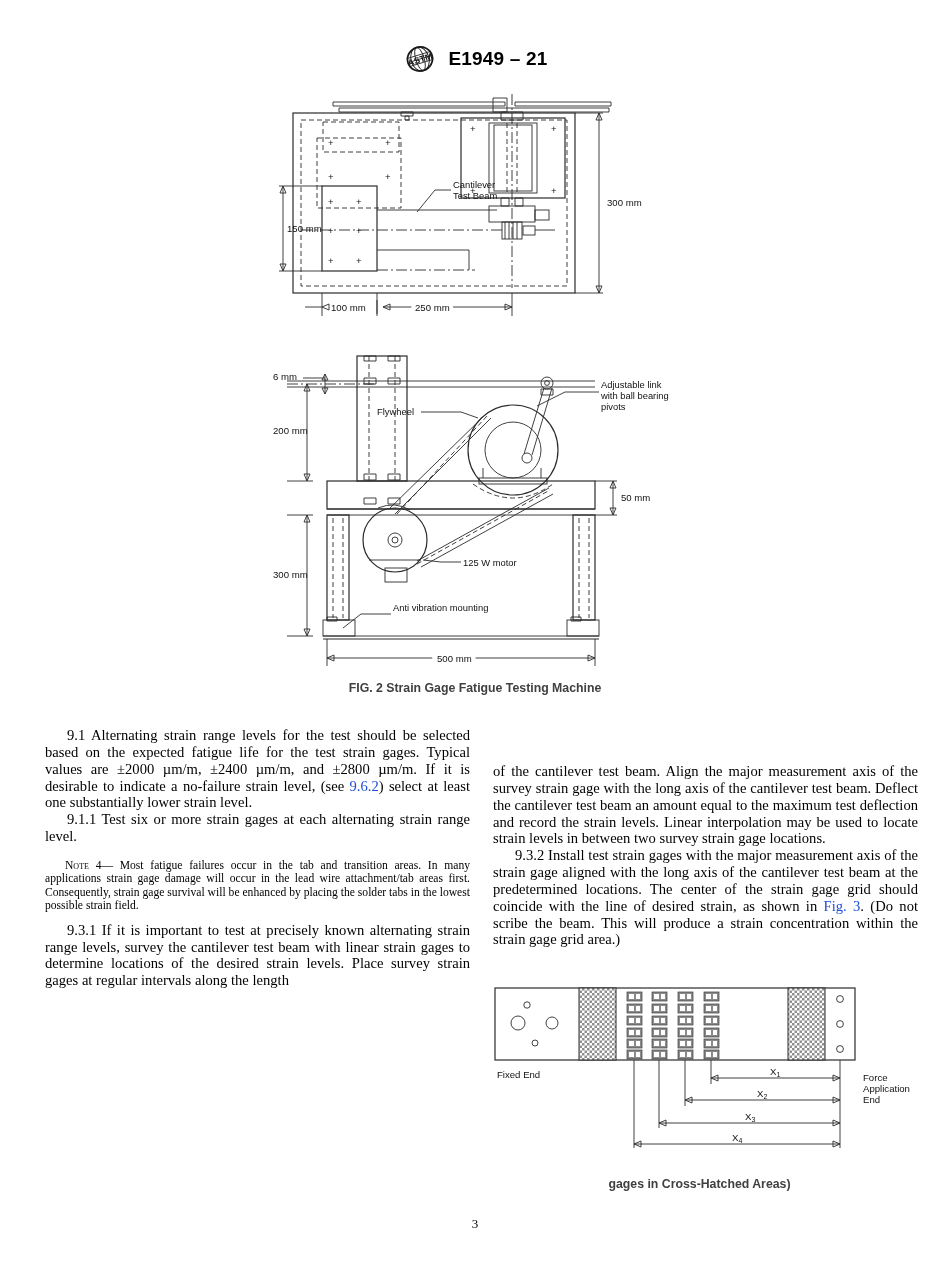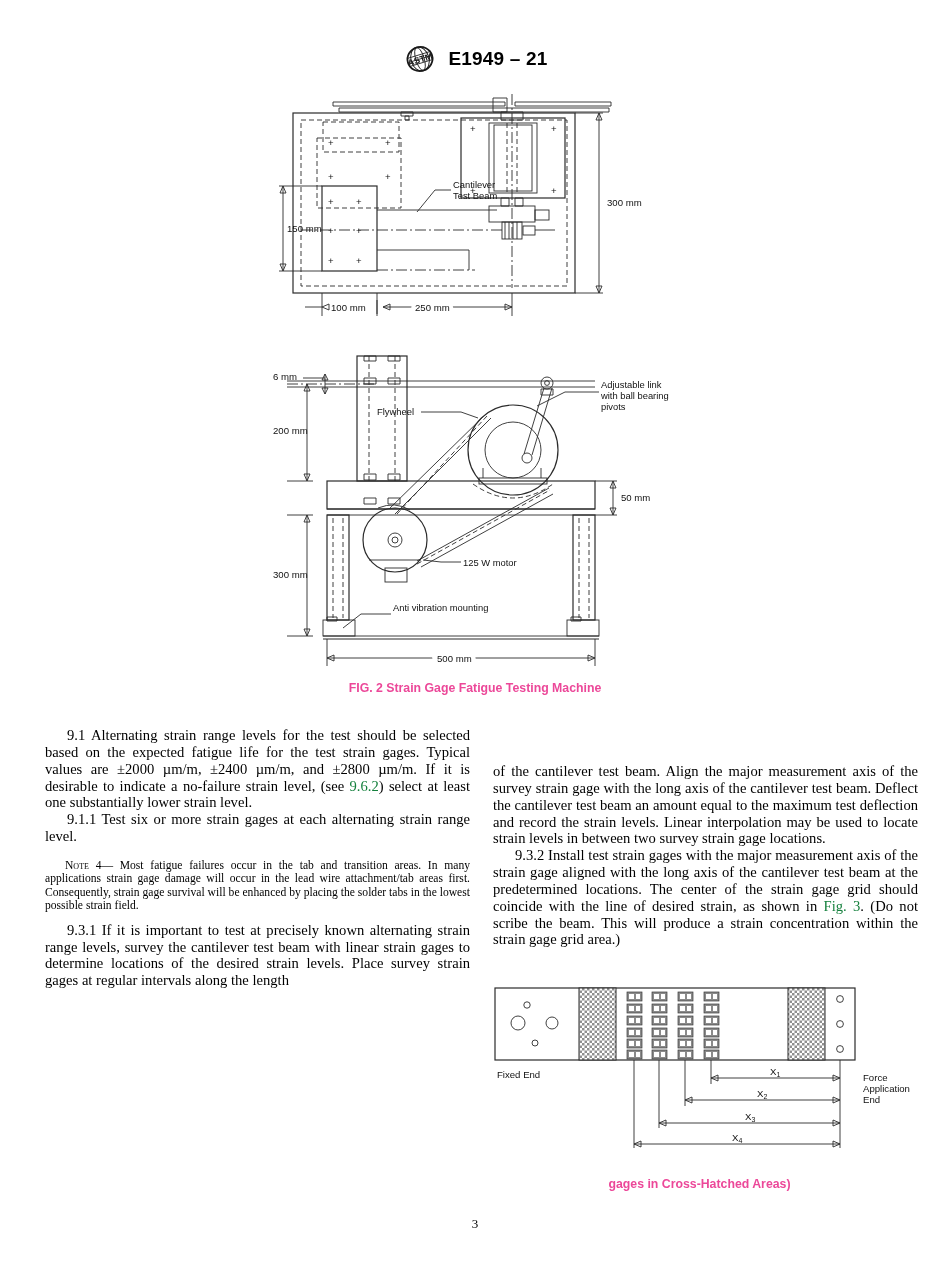--- a/index.html
+++ b/index.html
@@ -7,36 +7,36 @@
   .page{position:absolute;inset:0;width:950px;height:1272px;}
 
   
   .header{position:absolute;top:44px;left:0;width:950px;display:flex;align-items:center;justify-content:center;gap:10px;}
   .astm-logo{width:36px;height:30px;display:block;}
   .std-desig{font-family:"Liberation Sans",sans-serif;font-weight:bold;font-size:19px;letter-spacing:.2px;}
 
   
   .fig2-wrap{position:absolute;left:0;top:88px;width:950px;}
   .fig2-wrap svg{display:block;margin:0 auto;}
-  .fig-caption{font-family:"Liberation Sans",sans-serif;font-weight:bold;font-size:12.3px;text-align:center;color:#ec4899;}
+  .fig-caption{font-family:"Liberation Sans",sans-serif;font-weight:bold;font-size:12.3px;text-align:center;color:#404040;}
   #fig2-caption{position:absolute;top:681px;left:0;width:950px;}
 
   .fig3-wrap{position:absolute;left:487px;top:978px;width:430px;}
   .fig3-wrap svg{display:block;}
   #fig3-caption{position:absolute;top:1160px;left:487px;width:425px;line-height:1.32;}
 
   
   .col{position:absolute;width:425px;font-size:14.6px;line-height:1.155;text-align:justify;}
   .col-left{left:45px;top:727px;}
   .col-right{left:493px;top:727px;margin-top:36px;}
   .sec-head{font-family:"Liberation Serif",serif;font-weight:bold;font-size:14.6px;margin:0 0 2px 0;text-indent:0;}
   p.para{margin:0;text-indent:22px;text-align:justify;}
   p.para.cont{text-indent:0;}
   .ital{font-style:italic;}
-  .xref{color:#15803d;}
+  .xref{color:#1d4ed8;}
   .note{font-size:11.6px;line-height:1.16;text-align:justify;text-indent:20px;margin:9px 0 9px 0;}
   .smallcaps{font-variant:small-caps;}
   .gap-s{height:5px;}
 
   .pageno{position:absolute;top:1216px;left:0;width:950px;text-align:center;font-size:13px;}
 
   svg text{font-family:"Liberation Sans",sans-serif;}
   .dim{font-size:9.6px;fill:#111;}
   .lead{font-size:9.4px;fill:#111;}
   .f3lab{font-size:9.6px;fill:#111;}

